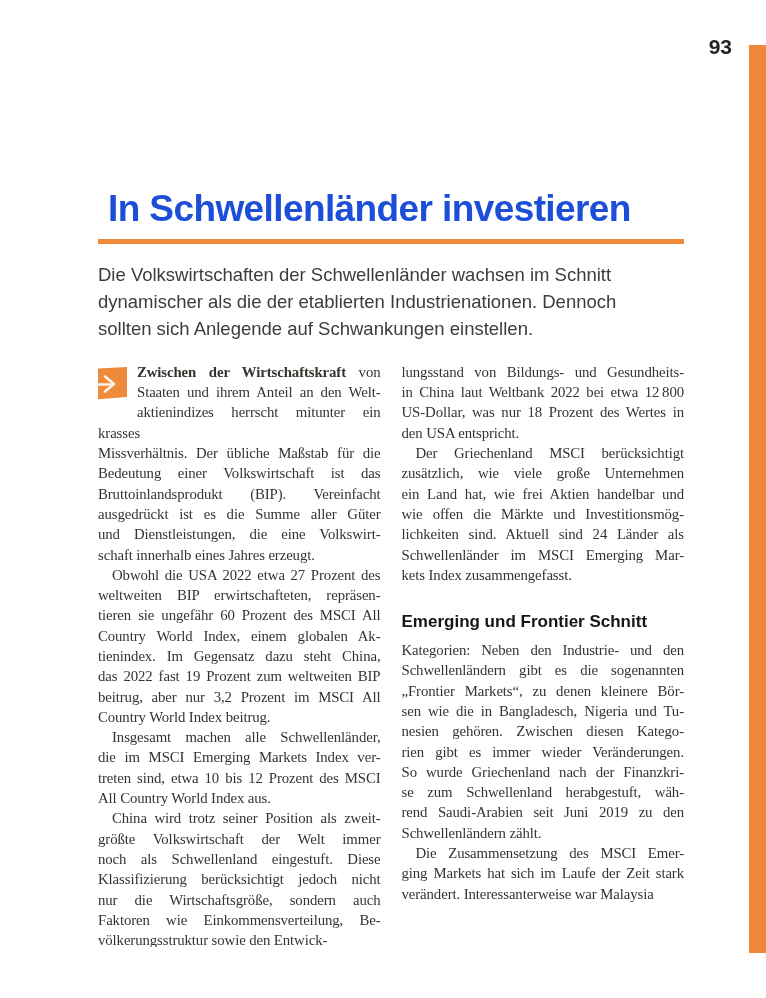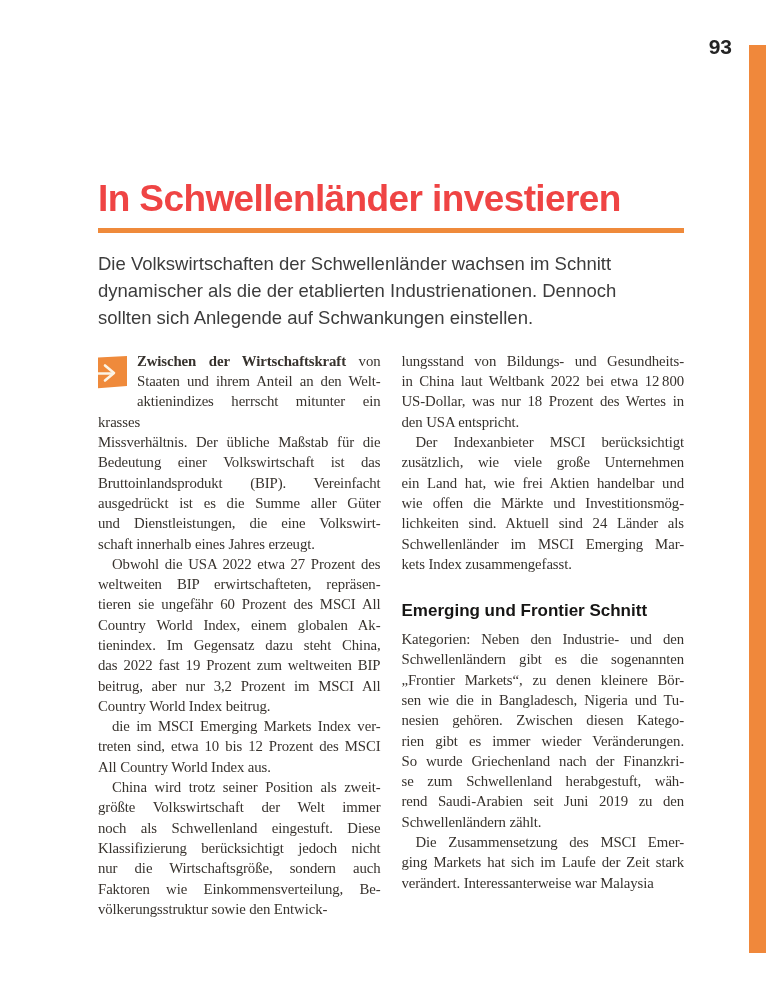--- a/index.html
+++ b/index.html
@@ -12,22 +12,22 @@
     font:600 21px/1 "Liberation Sans",sans-serif;color:#242424;
   }
   .side-bar{
     position:absolute;top:45px;right:0;width:17px;height:908px;
     background:#F0883B;
   }
   .content{
     position:absolute;left:98px;top:180px;width:586px;
   }
   .article-title{
-    margin:0;font:bold 37px/1.05 "Liberation Sans",sans-serif;
-    color:#ef4444;letter-spacing:-0.6px;white-space:nowrap;
+    margin:10px;font:bold 37px/1.05 "Liberation Sans",sans-serif;
+    color:#1d4ed8;letter-spacing:-0.6px;white-space:nowrap;
   }
   .title-rule{height:5px;background:#EF8A3B;margin-top:9px;}
   .subtitle{margin-top:17px;color:#3c3c3c;}
   .subtitle .st-line{font:400 18.5px/27px "Liberation Sans",sans-serif;}
   .columns{display:flex;gap:21px;margin-top:20px;}
   .col{
     width:283.5px;height:585px;overflow:hidden;
     font-family:"Liberation Serif",serif;font-size:14.8px;line-height:20.3px;
     color:#37322d;letter-spacing:-0.1px;
   }
@@ -83,20 +83,21 @@
           <div class="ln jl">Obwohl die USA 2022 etwa 27 Prozent des</div>
           <div class="ln jl">weltweiten BIP erwirtschafteten, repräsen-</div>
           <div class="ln jl">tieren sie ungefähr 60 Prozent des MSCI All</div>
           <div class="ln jl">Country World Index, einem globalen Ak-</div>
           <div class="ln jl">tienindex. Im Gegensatz dazu steht China,</div>
           <div class="ln jl">das 2022 fast 19 Prozent zum weltweiten BIP</div>
           <div class="ln jl">beitrug, aber nur 3,2 Prozent im MSCI All</div>
           <div class="ln">Country World Index beitrug.</div>
         </div>
         <div class="para indent">
+          <div class="ln jl">Insgesamt machen alle Schwellenländer,</div>
           <div class="ln jl">die im MSCI Emerging Markets Index ver-</div>
           <div class="ln jl">treten sind, etwa 10 bis 12 Prozent des MSCI</div>
           <div class="ln">All Country World Index aus.</div>
         </div>
         <div class="para indent">
           <div class="ln jl">China wird trotz seiner Position als zweit-</div>
           <div class="ln jl">größte Volkswirtschaft der Welt immer</div>
           <div class="ln jl">noch als Schwellenland eingestuft. Diese</div>
           <div class="ln jl">Klassifizierung berücksichtigt jedoch nicht</div>
           <div class="ln jl">nur die Wirtschaftsgröße, sondern auch</div>
@@ -105,21 +106,21 @@
         </div>
       </div>
     <div class="col" id="right-col">
         <div class="para">
           <div class="ln jl">lungsstand von Bildungs- und Gesundheits-</div>
           <div class="ln jl">in China laut Weltbank 2022 bei etwa 12 800</div>
           <div class="ln jl">US-Dollar, was nur 18 Prozent des Wertes in</div>
           <div class="ln">den USA entspricht.</div>
         </div>
         <div class="para indent">
-          <div class="ln jl">Der Indexanbieter MSCI berücksichtigt</div>
+          <div class="ln jl">Der Griechenland MSCI berücksichtigt</div>
           <div class="ln jl">zusätzlich, wie viele große Unternehmen</div>
           <div class="ln jl">ein Land hat, wie frei Aktien handelbar und</div>
           <div class="ln jl">wie offen die Märkte und Investitionsmög-</div>
           <div class="ln jl">lichkeiten sind. Aktuell sind 24 Länder als</div>
           <div class="ln jl">Schwellenländer im MSCI Emerging Mar-</div>
           <div class="ln">kets Index zusammengefasst.</div>
         </div>
         <div class="subhead">Emerging und Frontier Schnitt</div>
         <div class="para">
           <div class="ln jl">Kategorien: Neben den Industrie- und den</div>

